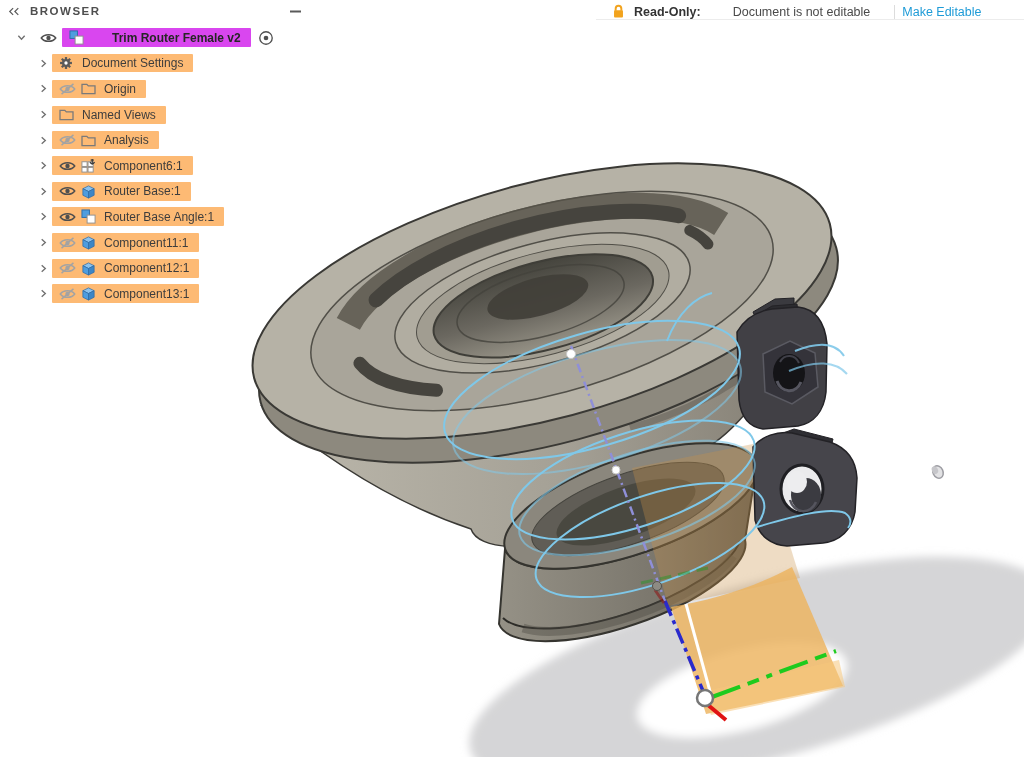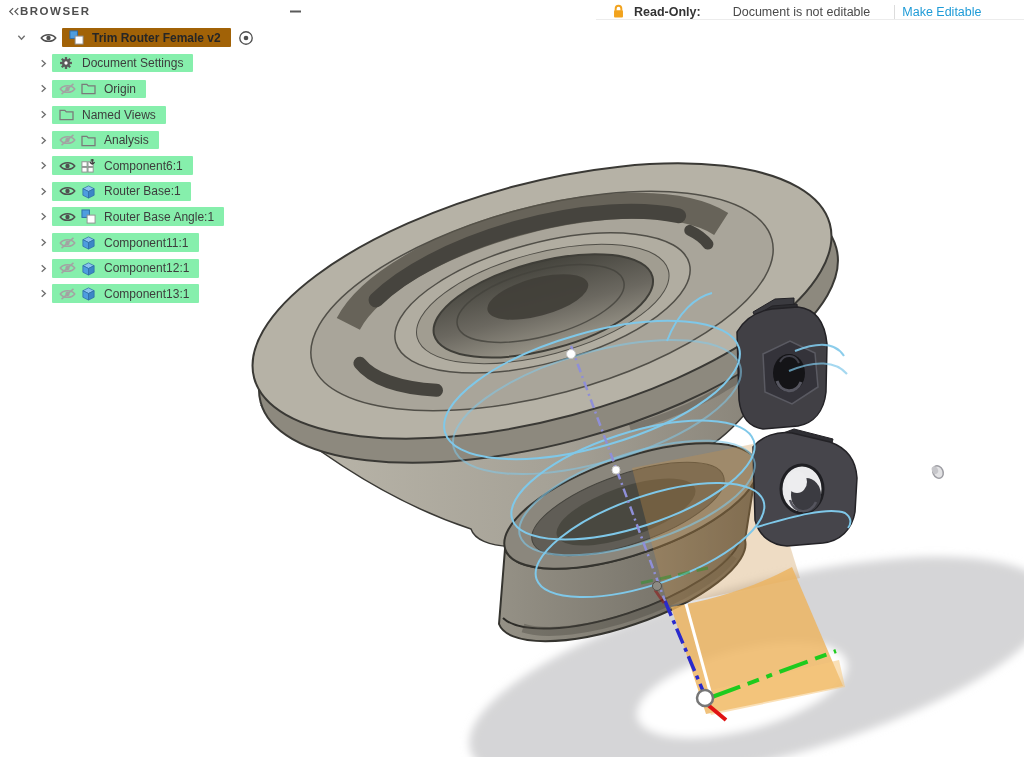--- a/index.html
+++ b/index.html
@@ -11,29 +11,29 @@
           border-bottom:1px solid #ececec;background:#fff;font-size:12.5px;color:#4a4a4a;}
   .banner .lock{margin-left:16px;display:flex;align-items:center;}
   .banner .b-title{font-weight:bold;color:#333;margin-left:9px;}
   .banner .b-msg{margin-left:32px;}
   .banner .b-div{width:1px;height:14px;background:#dcdcdc;margin-left:24px;}
   .banner a{margin-left:7px;color:#1e9bd7;text-decoration:none;cursor:pointer;}
   
   .panel{position:absolute;left:0;top:0;width:314px;}
   .panel-header{height:22px;display:flex;align-items:center;color:#4f4f4f;}
   .panel-header .collapse{margin-left:8px;display:flex;cursor:pointer;}
-  .panel-header .ptitle{font-size:11.5px;font-weight:bold;letter-spacing:1.5px;color:#4f4f4f;}
+  .panel-header .ptitle{margin-left:10px;font-size:11.5px;font-weight:bold;letter-spacing:1.5px;color:#4f4f4f;}
   .panel-header .minimize{margin-left:auto;margin-right:12px;cursor:pointer;display:flex;}
   .tree{margin-top:3px;}
   .row{height:25.6px;display:flex;align-items:center;font-size:12px;color:#3d3d3d;cursor:default;}
   .row .chev{width:14px;display:flex;justify-content:center;margin-left:14px;flex:none;}
   .row.child .chev{margin-left:36px;}
-  .pill{display:inline-flex;align-items:center;background:#86efac;border-radius:1px;
+  .pill{display:inline-flex;align-items:center;background:#fdba74;border-radius:1px;
         padding:2px 10px 2px 4px;margin-left:2px;white-space:nowrap;}
-  .pill.sel{background:#a16207;}
+  .pill.sel{background:#d946ef;gap:20px;}
   .pill .vis{display:flex;width:22px;justify-content:center;flex:none;}
   .pill .ticon{display:flex;width:20px;justify-content:center;flex:none;margin-right:6px;}
   .pill .lbl{color:#3d3d3d;}
   .pill.sel .lbl{font-weight:bold;color:#262626;}
   .row .eye-out{display:flex;width:24px;justify-content:center;margin-left:8px;flex:none;}
   .row .target{margin-left:7px;display:flex;cursor:pointer;}
 </style>
 </head>
 <body>
 

